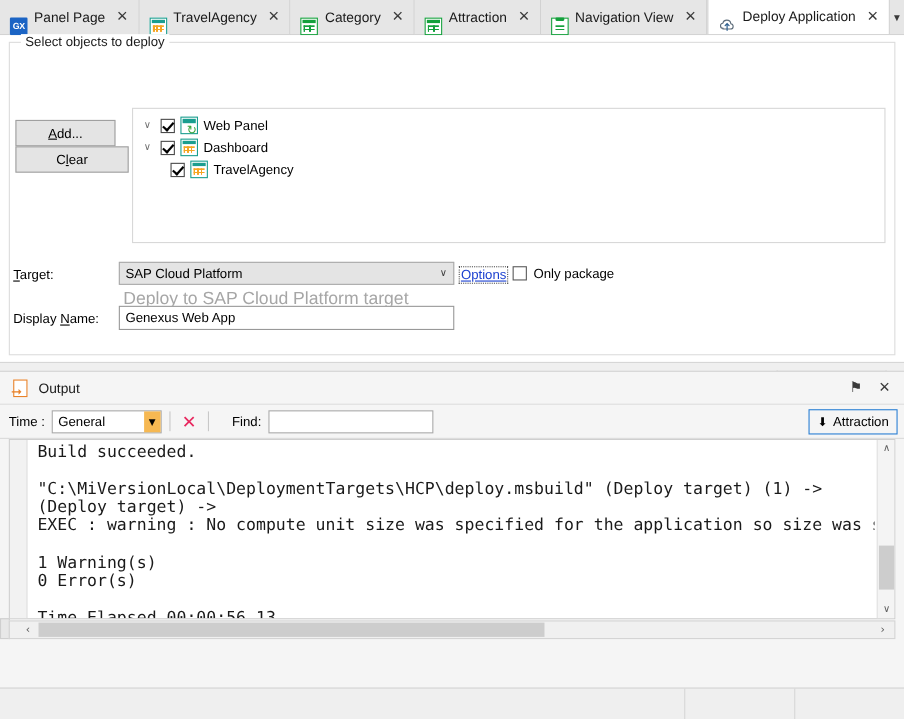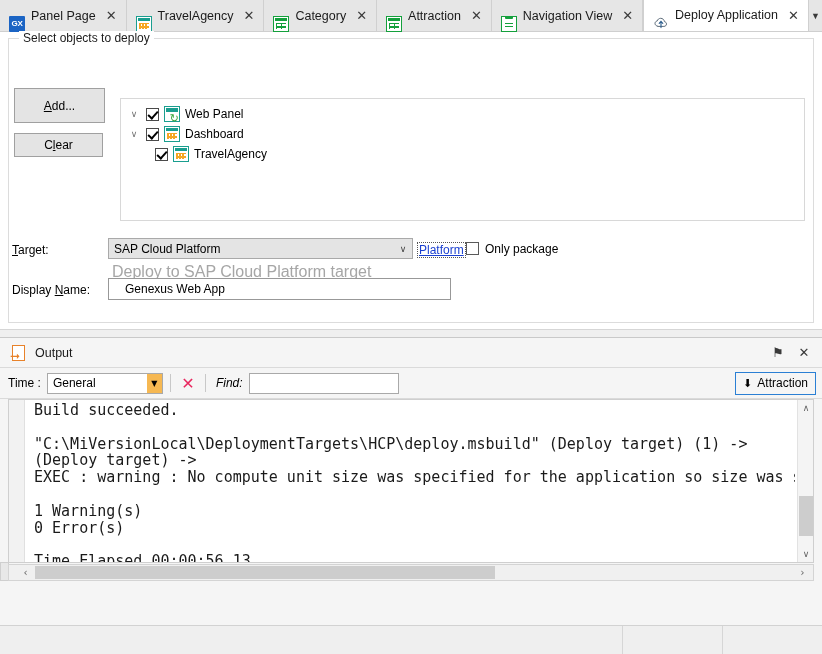--- a/index.html
+++ b/index.html
@@ -121,22 +121,22 @@
   .groupbox-title {
     position: absolute; left: 10px; top: -8px;
     background: #fff; padding: 0 4px; font-size: 12px; color: #1a1a1a;
   }
   .btn {
     background: #e4e4e4; border: 1px solid #a0a0a0;
     font-family: "Liberation Sans", sans-serif; font-size: 12px;
     color: #000; text-align: center; cursor: default;
     display: flex; align-items: center; justify-content: center;
   }
-  #btn-add  { position: absolute; left: 14px; top: 56px; width: 91px; height: 35px; text-align: right; }
-  #btn-clear{ position: absolute; left: 14px; top: 101px; width: 89px; height: 24px; }
+  #btn-add  { position: absolute; left: 14px; top: 77px; width: 91px; height: 24px; text-align: right; }
+  #btn-clear{ position: absolute; left: 14px; top: 101px; width: 103px; height: 24px; }
   .u { text-decoration: underline; }
 
   #objects-tree {
     position: absolute; left: 120px; top: 66px; width: 685px; height: 123px;
     background: #ffffff; border: 1px solid #d8d8d8;
     padding-top: 5px;
   }
   .tree-row {
     display: flex; align-items: center; height: 20px; gap: 5px;
     font-size: 12px; padding-left: 6px; cursor: default;
@@ -180,23 +180,23 @@
     font-size: 12px; color: #1a3fd0; text-decoration: underline;
     border: 1px dotted #555; padding: 0 1px; cursor: default;
   }
   #only-package {
     position: absolute; left: 466px; top: 210px;
     display: flex; align-items: flex-start; gap: 6px; font-size: 12px;
   }
   #only-package .chk { width: 13px; height: 13px; border: 1px solid #5a5a5a; }
 
   #display-name-input {
-    position: absolute; left: 108px; top: 246px; width: 343px; height: 22px;
+    position: absolute; left: 108px; top: 246px; width: 305px; height: 22px;
     background: #fff; border: 1px solid #989898;
-    display: flex; align-items: center; padding-left: 16px;
+    display: flex; align-items: center; padding-left: 5px;
     font-size: 12px; color: #000;
   }
   #btn-deploy {
     position: absolute; left: 706px; top: 300px; width: 100px; height: 24px;
   }
 
   
   #splitter {
     position: absolute; left: 0; top: 329px; width: 822px; height: 8px;
     background: #efefef; border-top: 1px solid #d6d6d6;
@@ -230,36 +230,36 @@
   }
   #pin-btn { margin-left: auto; }
 
   #output-toolbar {
     position: absolute; left: 0; top: 30px; width: 822px; height: 31px;
     display: flex; align-items: center; padding: 0 6px 0 8px;
     background: #f5f5f5; border-bottom: 1px solid #dadada;
   }
   #show-label { font-size: 12px; margin-right: 6px; }
   #show-combo {
-    width: 116px; height: 21px; background: #fff; border: 1px solid #a9a9a9;
+    width: 100px; height: 21px; background: #fff; border: 1px solid #a9a9a9;
     display:flex; align-items:center; padding-left: 5px;
     font-size: 12px; cursor: default;
   }
   #show-combo .drop {
     margin-left: auto; width: 15px; height: 19px; background: #f6b852;
     display:flex; align-items:center; justify-content:center;
     color:#000; font-size:8px; font-family:"DejaVu Sans", sans-serif;
   }
   .tb-sep { width: 1px; height: 18px; background: #c8c8c8; margin: 0 7px; }
   #clear-out-btn {
     width: 20px; height: 20px; color: #e8285f; font-size: 16px;
     display:flex; align-items:center; justify-content:center;
     font-family:"DejaVu Sans", sans-serif; cursor: default;
   }
-  #find-label { font-size: 12px; margin-left: 3px; margin-right: 6px; font-style: italic; }
+  #find-label { font-size: 12px; margin-left: 14px; margin-right: 6px; }
   #find-input {
     width: 150px; height: 21px; background: #fff; border: 1px solid #a9a9a9;
     padding-left: 4px; font-size: 12px; display:flex; align-items:center;
   }
   #autoscroll-btn {
     margin-left: auto; height: 23px; padding: 0 7px;
     border: 1px solid #2a7fd4; background: #f5f5f5;
     display: flex; align-items: center; gap: 5px;
     font-size: 12px; cursor: default;
   }
@@ -422,21 +422,21 @@
 
   <span class="lbl" id="lbl-target"><span class="u">T</span>arget:</span>
 
   <div id="target-combo">
     <span>SAP Cloud Platform</span>
     <span class="caret">∨</span>
   </div>
 
   <span id="target-hint">Deploy to SAP Cloud Platform target</span>
 
-  <span id="options-link">Platform</span>
+  <span id="options-link">Options</span>
 
   <div id="only-package">
     <span class="chk"></span>
     <span class="lbl">Only package</span>
   </div>
 
   <span class="lbl" id="lbl-display">Display <span class="u">N</span>ame:</span>
 
   <div id="display-name-input">
     <span>Genexus Web App</span>

